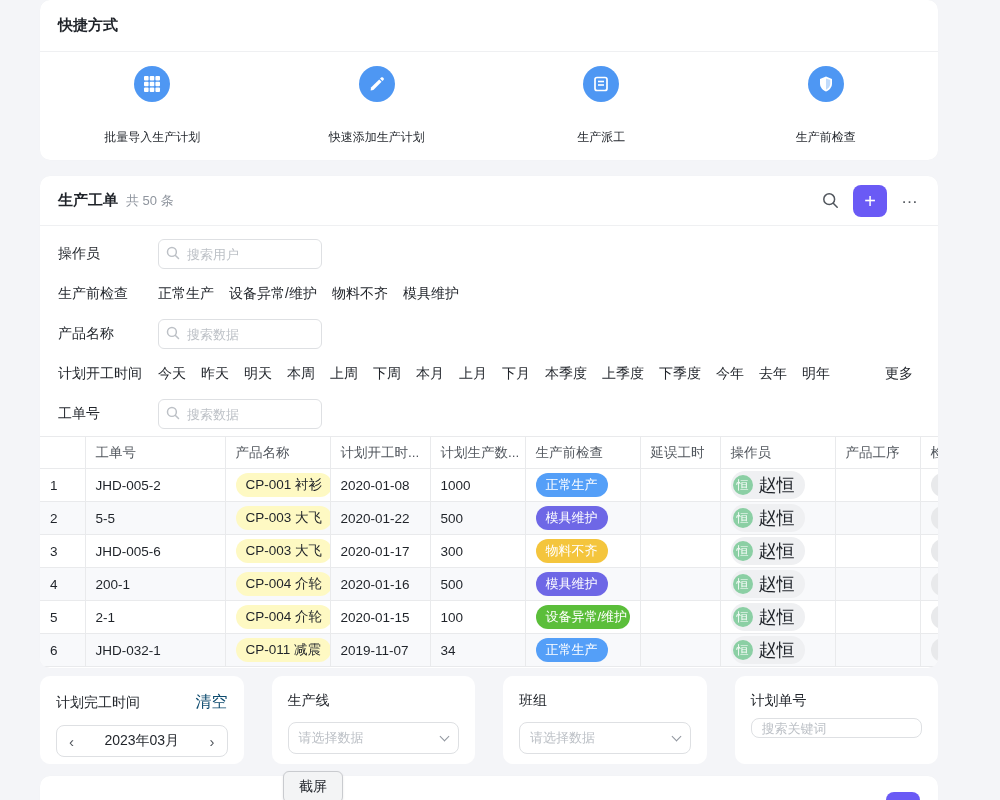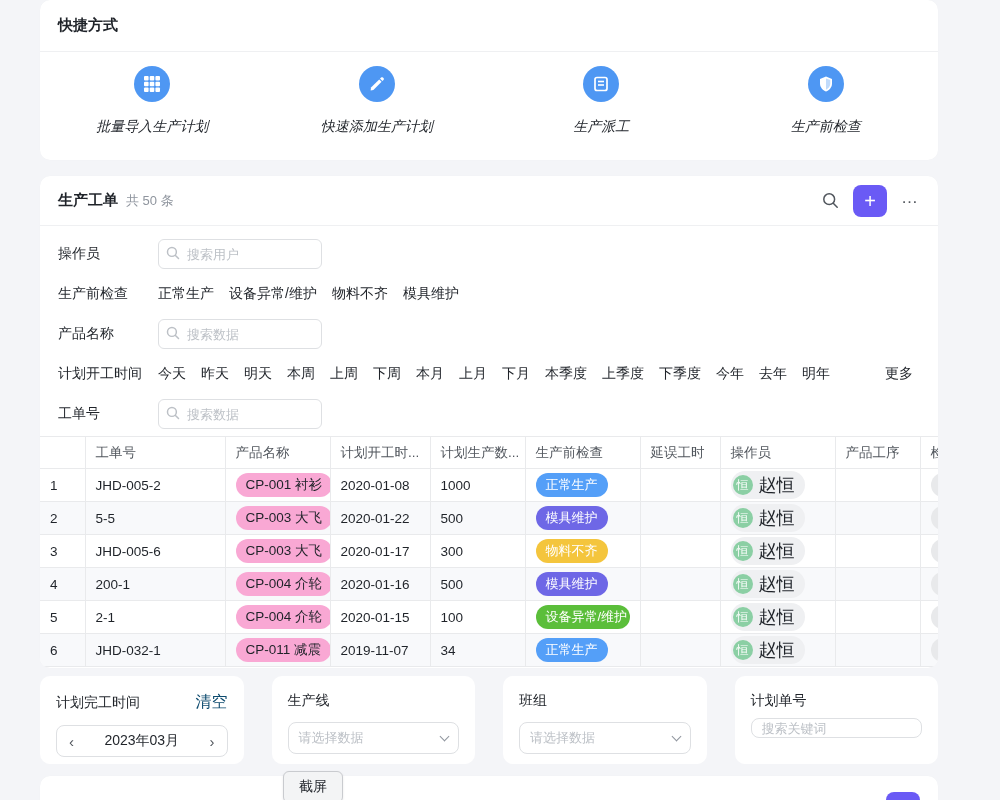--- a/index.html
+++ b/index.html
@@ -13,21 +13,21 @@
   .page { position:absolute; left:40px; top:0; width:898px; }
   .card { background:#fff; border-radius:10px; box-shadow:0 0 1px rgba(0,0,0,0.04); }
 
   
   .card-shortcuts { height:160px; overflow:hidden; }
   .card-head-sm { height:52px; display:flex; align-items:center; padding:0 18px; border-bottom:1px solid #EFF0F2; }
   .card-title { font-size:15px; font-weight:bold; color:#1F2329; }
   .shortcut-row { display:flex; padding-top:14px; }
   .shortcut { flex:1; display:flex; flex-direction:column; align-items:center; cursor:pointer; }
   .shortcut-icon { width:36px; height:36px; border-radius:50%; background:#4E97F3; display:flex; align-items:center; justify-content:center; }
-  .shortcut-label { margin-top:16px; font-size:14px; color:#1F2329;font-style:italic; }
+  .shortcut-label { margin-top:27px; font-size:12px; color:#1F2329; }
 
   
   .card-workorders { margin-top:16px; height:492px; overflow:hidden; }
   .wo-head { height:50px; display:flex; align-items:center; padding:0 18px; border-bottom:1px solid #EFF0F2; }
   .wo-title { font-size:15px; font-weight:bold; }
   .wo-count { font-size:13px; color:#8F959E; margin-left:8px; }
   .head-actions { margin-left:auto; display:flex; align-items:center; gap:14px; }
   .icon-btn { background:none; border:none; cursor:pointer; display:flex; align-items:center; color:#51565D; }
   .add-btn { width:34px; height:32px; border:none; border-radius:8px; background:#6A5AF5; color:#fff; font-size:20px; line-height:1; cursor:pointer; }
   .more-btn { font-size:17px; letter-spacing:2px; color:#51565D; background:none; border:none; cursor:pointer; padding-bottom:6px; }
@@ -48,21 +48,21 @@
   .wo-table th, .wo-table td { border-bottom:1px solid #E9EAEC; border-right:1px solid #E9EAEC; padding:0 10px; white-space:nowrap; overflow:hidden; text-align:left; }
   .wo-table th { height:32px; font-weight:normal; color:#51565D; border-top:1px solid #E9EAEC; }
   .wo-table td { height:33px; color:#1F2329; }
   .wo-table tr.zebra td { background:#F8F9FB; }
   .col-num { width:45px; }  .col-order { width:140px; } .col-prod { width:105px; }
   .col-date { width:100px; } .col-qty { width:95px; }  .col-status { width:115px; }
   .col-delay { width:80px; } .col-op { width:115px; }  .col-proc { width:85px; }
   .col-insp { width:40px; }
   .td-num { color:#8F959E; text-align:left; padding-left:14px; }
   .td-qty { text-align:right; }
-  .pill { display:inline-block; background:#f9a8d4; border-radius:999px; padding:3px 10px; max-width:96px; overflow:hidden; white-space:nowrap; vertical-align:middle; }
+  .pill { display:inline-block; background:#fef9c3; border-radius:999px; padding:3px 10px; max-width:96px; overflow:hidden; white-space:nowrap; vertical-align:middle; }
   .status-pill { display:inline-block; border-radius:999px; padding:3px 10px; color:#fff; font-size:13px; max-width:94px; overflow:hidden; white-space:nowrap; vertical-align:middle; }
   .status-pill[data-status="blue"]   { background:#549FF8; }
   .status-pill[data-status="purple"] { background:#6E67E6; }
   .status-pill[data-status="yellow"] { background:#F4C53D; }
   .status-pill[data-status="green"]  { background:#5BBE3A; }
   .op-pill { display:inline-flex; align-items:center; background:#EFF0F2; border-radius:999px; padding:2px 10px 2px 2px; gap:6px; }
   .op-avatar { width:20px; height:20px; border-radius:50%; background:#8BCFA4; color:#fff; font-size:12px; display:flex; align-items:center; justify-content:center; }
   .op-name { font-size:18px; color:#1F2329; }
   .ghost-avatar { display:inline-block; width:24px; height:24px; border-radius:50%; background:#E8E9EB; vertical-align:middle; }
 

